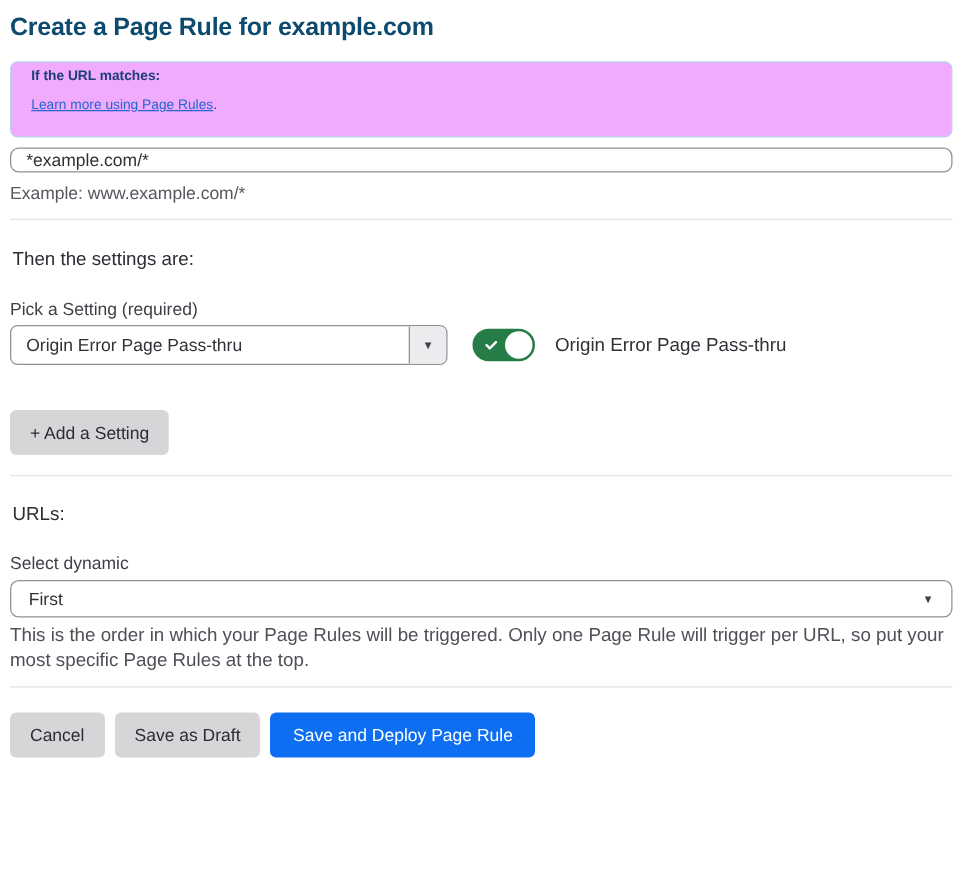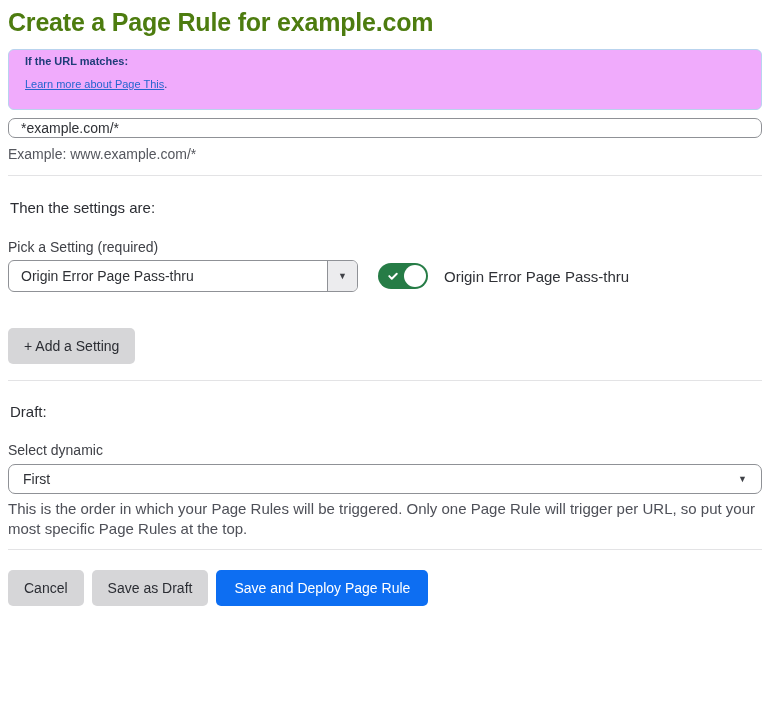--- a/index.html
+++ b/index.html
@@ -9,24 +9,24 @@
     width: 770px;
     height: 710px;
     background: #ffffff;
     font-family: "Liberation Sans", sans-serif;
     color: #2f3136;
   }
   .page { padding: 8px 8px 0 8px; }
 
   h1.page-title {
     margin: 2px 0 0 0;
-    font-size: 25px;
+    font-size: 20px;
     line-height: 24px;
     font-weight: 700;
-    color: #4d7c0f;
+    color: #0c4a6e;
     letter-spacing: -0.2px;
   }
 
   
   .info-box {
     margin-top: 15px;
     background: #f0abfc;
     border: 1px solid #b9d3ee;
     border-radius: 6px;
     padding: 0 16px 13px 16px;
@@ -200,21 +200,21 @@
 </style>
 </head>
 <body>
 
 <div class="page">
 
   <h1 class="page-title">Create a Page Rule for example.com</h1>
 
   <div class="info-box">
     <p class="info-heading">If the URL matches:</p>
-    <p class="info-link-line"><a class="info-link">Learn more about Page This</a><span>.</span></p>
+    <p class="info-link-line"><a class="info-link">Learn more using Page Rules</a><span>.</span></p>
   </div>
 
   <input class="text-input" type="text" value="*example.com/*" style="">
   <p class="helper">Example: www.example.com/*</p>
 
   <hr class="divider d-url">
 
   <h2 class="section-heading settings-heading">Then the settings are:</h2>
 
   <label class="field-label" style="margin-top:21px">Pick a Setting (required)</label>
@@ -232,21 +232,21 @@
       </svg>
       <span class="knob"></span>
     </div>
     <span class="toggle-label">Origin Error Page Pass-thru</span>
   </div>
 
   <button class="btn btn-gray add-setting-btn">+ Add a Setting</button>
 
   <hr class="divider d-set">
 
-  <h2 class="section-heading order-heading">Draft:</h2>
+  <h2 class="section-heading order-heading">URLs:</h2>
 
   <label class="field-label" style="margin-top:20px">Select dynamic</label>
 
   <div class="select">
     <span>First</span>
     <span class="caret">▼</span>
   </div>
 
   <p class="order-helper">This is the order in which your Page Rules will be triggered. Only one Page Rule will trigger per URL, so put your most specific Page Rules at the top.</p>
 

